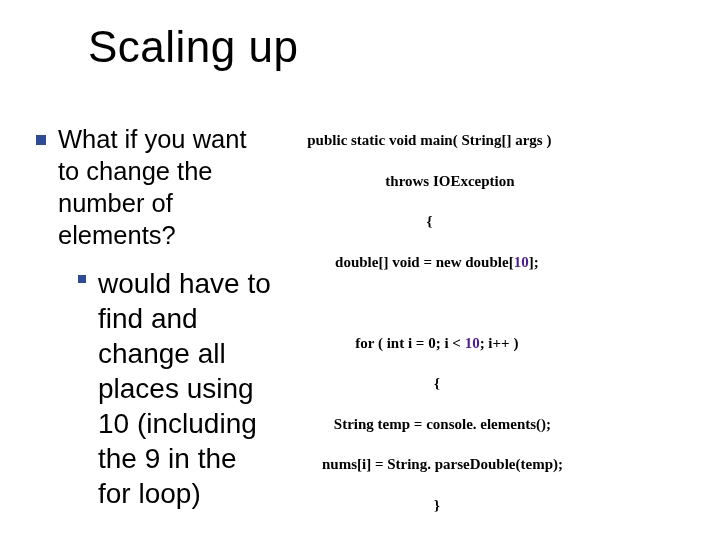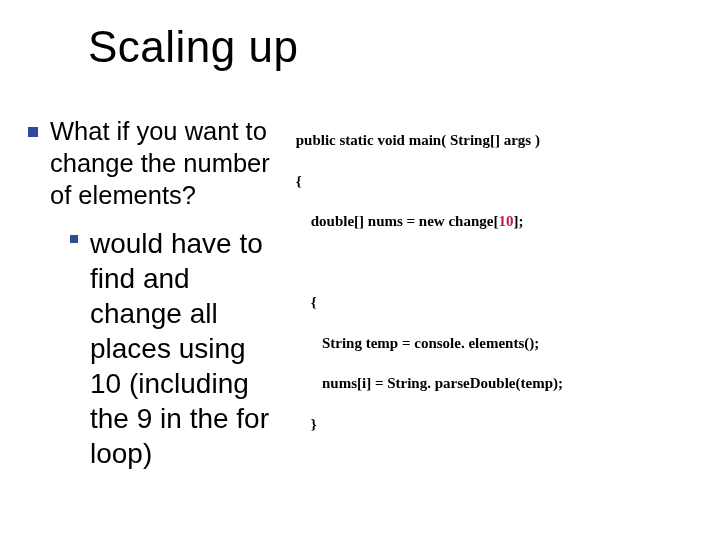--- a/index.html
+++ b/index.html
@@ -39,25 +39,26 @@
     padding-top: 2px;
   }
   .col-right {
     flex: 1;
     font-family: "Comic Sans MS", "Comic Sans", cursive;
     font-size: 15px;
     font-weight: bold;
     line-height: 1.35;
     white-space: pre;
     padding-left: 10px;
+    text-align: center;
   }
   ul.level1 {
     list-style: none;
     padding: 0;
-    margin: 4px;
+    margin: 12px;
   }
   ul.level1 > li {
     position: relative;
     padding-left: 26px;
     font-size: 25.5px;
     line-height: 1.25;
     color: #000;
   }
   ul.level1 > li::before {
     content: "";
@@ -83,21 +84,21 @@
   ul.level2 > li::before {
     content: "";
     position: absolute;
     left: 2px;
     top: 9px;
     width: 8px;
     height: 8px;
     background: #2e4b9a;
   }
   .code-line { display: block; }
-  .num  { color: #be185d; }
+  .num  { color: #4c1d95; }
 </style>
 </head>
 <body>
 
 <div class="slide">
 
   <div class="title">Scaling up</div>
 
   <div class="content">
 
@@ -107,23 +108,25 @@
           <span>What if you want to change the number of elements?</span>
           <ul class="level2">
             <li>would have to find and change all places using 10 (including the 9 in the for loop)</li>
           </ul>
         </li>
       </ul>
     </div>
 
     <div class="col-right">
 <span class="code-line">public static void main( String[] args )</span>
+<span class="code-line">           throws IOException</span>
 <span class="code-line">{</span>
-<span class="code-line"><span>    double[] nums = new change[</span><span class="num">10</span><span>];</span></span>
+<span class="code-line"><span>    double[] void = new double[</span><span class="num">10</span><span>];</span></span>
 <span class="code-line"> </span>
+<span class="code-line"><span>    for ( int i = 0; i &lt; </span><span class="num">10</span><span>; i++ )</span></span>
 <span class="code-line">    {</span>
 <span class="code-line">       String temp = console. elements();</span>
 <span class="code-line">       nums[i] = String. parseDouble(temp);</span>
 <span class="code-line">    }</span>
 <span class="code-line"> </span>
 
 
 
 
 

